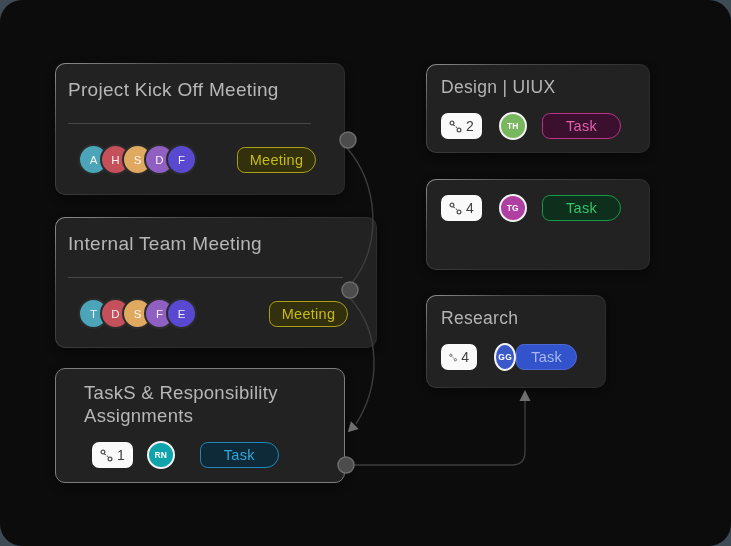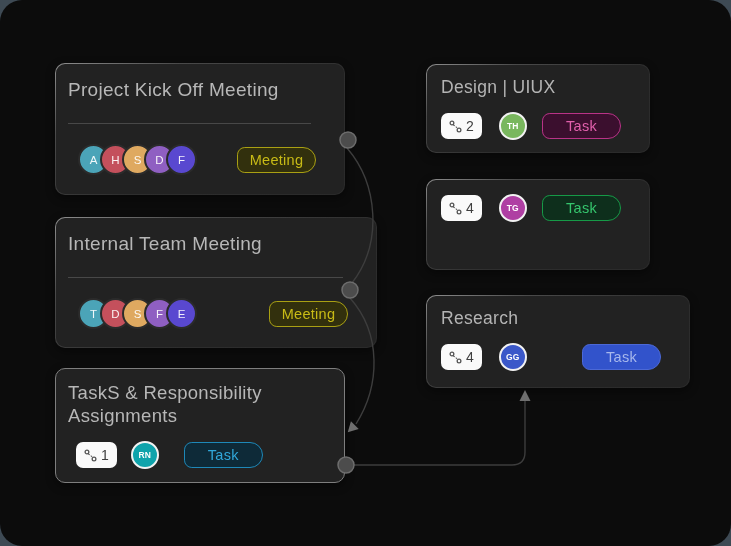--- a/index.html
+++ b/index.html
@@ -30,24 +30,24 @@
     box-shadow:0 3px 10px rgba(0,0,0,.45);
     z-index:2;
     box-sizing:border-box;
   }
   .card-full-border{
     background:#222222;
     border:1px solid #7e7e7e;
   }
   .card-kickoff{left:55px;top:63px;width:290px;height:132px;}
   .card-internal{left:55px;top:217px;width:322px;height:131px;}
-  .card-tasks{left:55px;top:368px;width:290px;height:115px;}
+  .card-tasks{left:55px;top:368px;width:290px;height:115px;padding-left:16px;}
   .card-design{left:426px;top:64px;width:224px;height:89px;}
   .card-development{left:426px;top:179px;width:224px;height:91px;}
-  .card-research{left:426px;top:295px;width:264px;height:93px;}
+  .card-research{left:426px;top:295px;width:180px;height:93px;}
 
   .card-title{
     margin:14px 12px 0 12px;
     font-size:19px;font-weight:400;color:#b7b7b7;
     letter-spacing:.3px;line-height:24px;
   }
   .card-title-sm{
     margin:11px 14px 0 14px;
     font-size:17.5px;font-weight:400;color:#b4b4b4;
     letter-spacing:.3px;line-height:22px;

